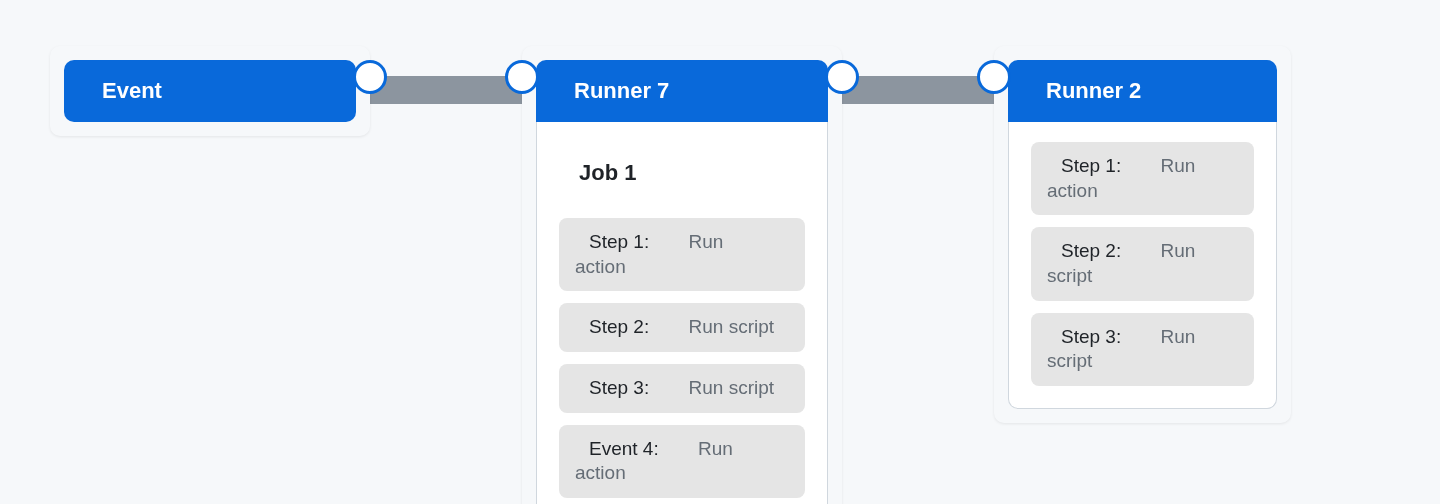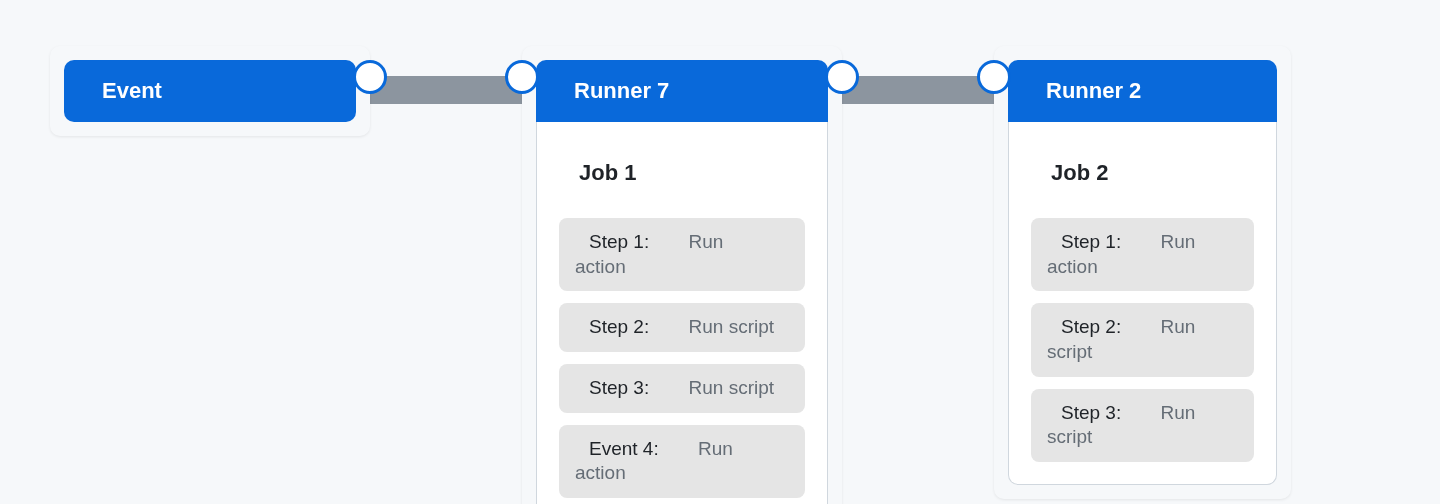--- a/index.html
+++ b/index.html
@@ -123,21 +123,20 @@
       <span class="step-desc">Run action</span>
     </div>
   </div>
 </div>
 
 <div id="node-runner2" class="node">
   <div class="header">
     <span>Runner 2</span>
   </div>
   <div class="body">
-    <div class="job-title">Job 2</div>
     <div class="step">
       <span class="step-label">Step 1:</span>
       <span class="step-desc">Run action</span>
     </div>
     <div class="step">
       <span class="step-label">Step 2:</span>
       <span class="step-desc">Run script</span>
     </div>
     <div class="step">
       <span class="step-label">Step 3:</span>

